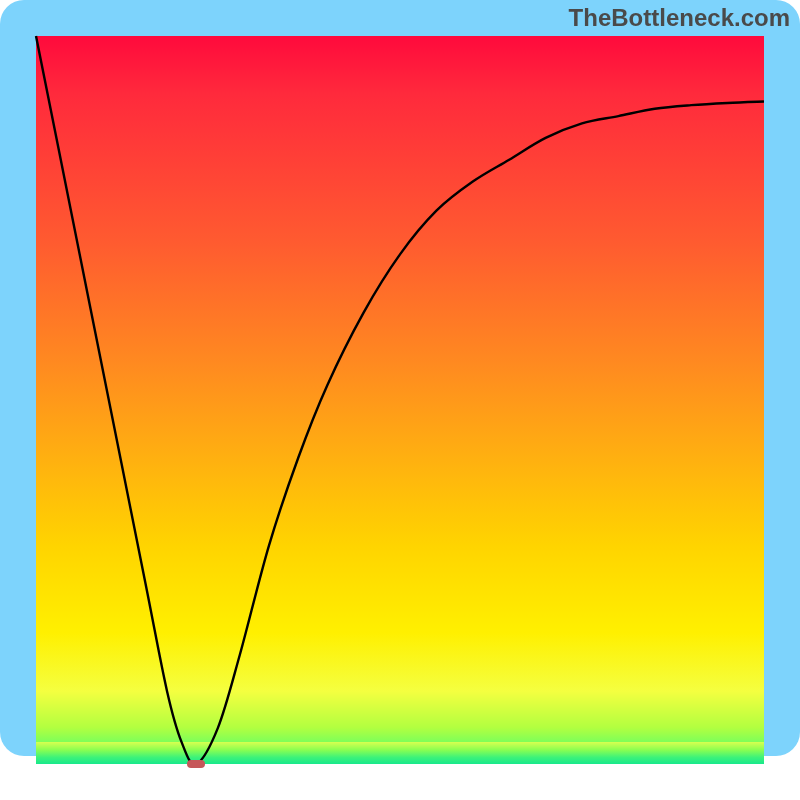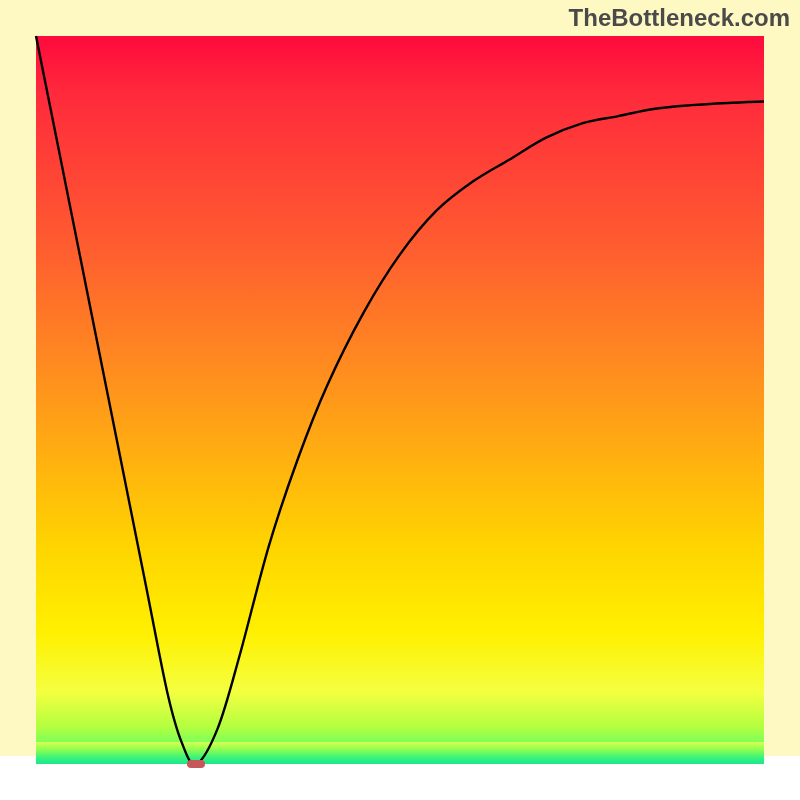--- a/index.html
+++ b/index.html
@@ -8,21 +8,22 @@
     width: 800px;
     height: 800px;
     background: #ffffff;
     font-family: Arial, Helvetica, sans-serif;
     overflow: hidden;
   }
   .container {
     position: relative;
     width: 800px;
     height: 756px;
-    background: #fef9c3;
+    background: #7dd3fc;
+    border-radius: 24px;
   }
   .watermark {
     position: absolute;
     top: 4px;
     right: 10px;
     color: #4a4a4a;
     font-size: 24px;
     font-weight: 600;
     z-index: 50;
     user-select: none;

